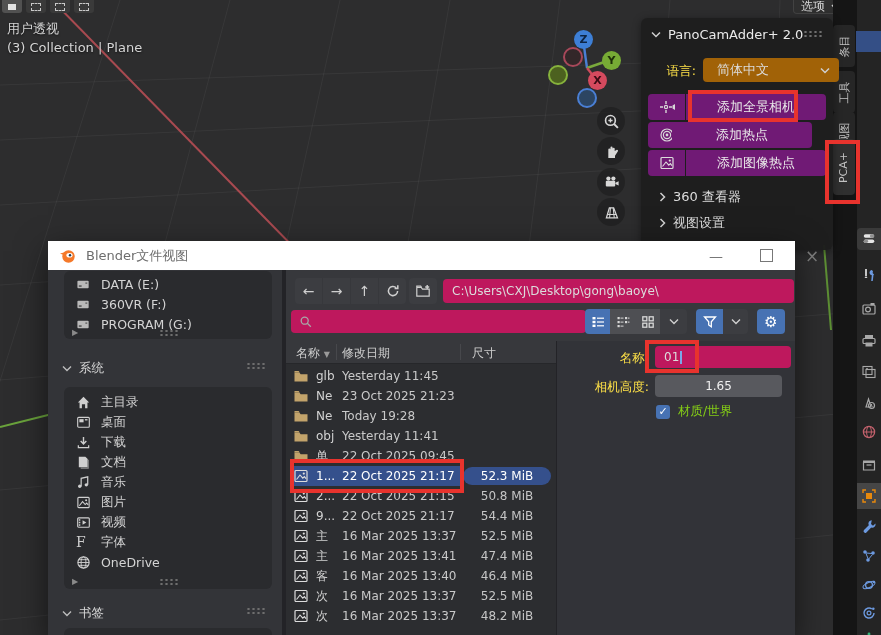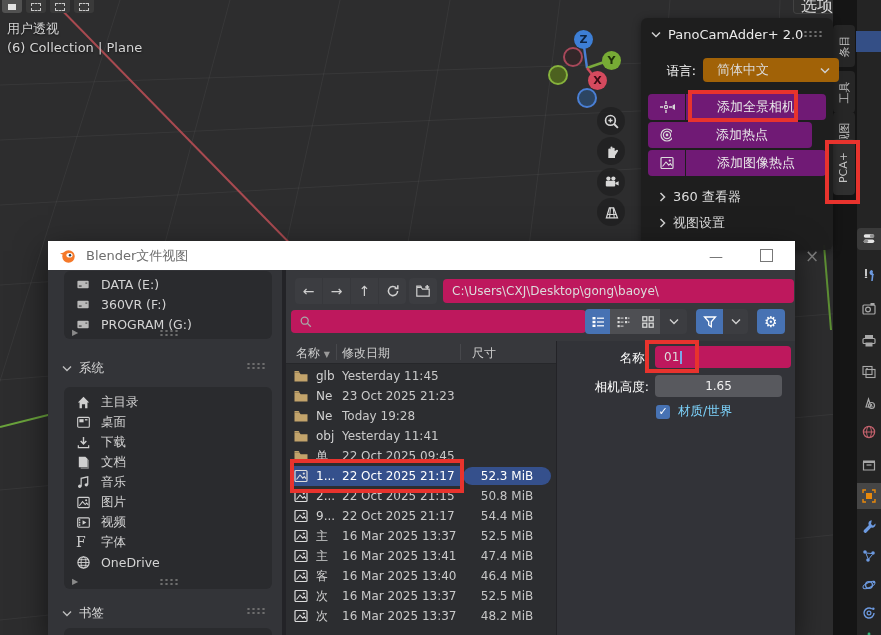--- a/index.html
+++ b/index.html
@@ -10,21 +10,21 @@
   svg{display:block;}
   
   #vp-bg{left:0;top:0;width:881px;height:635px;background:#2d2d2e;}
   .vp-txt{color:#d6d6d6;text-shadow:0 1px 2px rgba(0,0,0,.6);font-size:13px;white-space:nowrap;}
   .seltool{width:20px;height:13px;background:#3a3a3a;border-radius:0 0 3px 3px;
     display:flex;align-items:center;justify-content:center;}
   .seltool.first{background:#515151;}
   .seltool .dsq{width:8px;height:6px;border:1px dashed #c9c9c9;}
   .seltool .ssq{width:8px;height:6px;background:#e3e3e3;}
   #options-btn{background:#2f2f2f;border:1px solid #424242;border-top:none;border-radius:0 0 4px 4px;
-    height:13px;display:flex;align-items:center;gap:6px;padding:0 7px;font-size:16px;color:#d8d8d8;}
+    height:13px;display:flex;align-items:center;gap:6px;padding:0 7px;font-size:12px;color:#d8d8d8;}
   .navball{position:absolute;border-radius:50%;display:flex;align-items:center;justify-content:center;
     font-size:11px;font-weight:bold;}
   .vpbtn{position:absolute;width:28px;height:28px;border-radius:50%;background:rgba(33,33,33,.85);
     display:flex;align-items:center;justify-content:center;}
   
   #gutter{left:833px;top:0;width:24px;height:635px;background:#151515;}
   #prop-rail{left:857px;top:0;width:24px;height:635px;background:#242424;}
   .railtab{position:absolute;left:0;width:24px;display:flex;align-items:center;justify-content:center;}
   .railtab.active{background:#464646;}
   .side-tab{position:absolute;left:833px;width:22px;background:#262626;border-radius:4px;
@@ -63,21 +63,21 @@
   .frow .nm{position:absolute;left:30px;width:26px;overflow:hidden;white-space:nowrap;}
   .frow .dt{position:absolute;left:56px;white-space:nowrap;color:#c9c9c9;}
   .frow .sz{position:absolute;right:5px;width:88px;height:18px;display:flex;align-items:center;
     justify-content:center;color:#c6c6c6;}
   .frow.sel::before{content:"";position:absolute;left:6px;right:94px;top:0;bottom:0;
     background:#35508c;border-radius:2px;}
   .frow.sel .nm,.frow.sel .dt{color:#fff;z-index:1;}
   .frow.sel .ic{z-index:1;}
   .frow.sel .sz{background:#35508c;border-radius:9px;color:#fff;}
   .redbox{position:absolute;border:4px solid #e8332d;z-index:50;pointer-events:none;}
-  .plabel{position:absolute;color:#ffffff;font-size:12.5px;text-align:right;white-space:nowrap;}
+  .plabel{position:absolute;color:#fde047;font-size:12.5px;text-align:right;white-space:nowrap;}
   .caret{display:inline-block;width:2px;height:13px;background:#7aa7e8;margin-left:1px;}
   .chk{width:14px;height:14px;background:#4772b3;border-radius:3px;color:#fff;font-size:11px;
     display:flex;align-items:center;justify-content:center;}
 </style>
 </head>
 <body>
 
 <div id="stage">
 
   <div class="abs" id="vp-bg">
@@ -113,21 +113,21 @@
         <span class="dsq"></span>
       </div>
       <div class="seltool">
         <span class="dsq"></span>
       </div>
       <div class="seltool">
         <span class="dsq"></span>
       </div>
     </div>
   <div class="abs vp-txt" style="left:7px;top:20px;">用户透视</div>
-  <div class="abs vp-txt" style="left:7px;top:40px;">(6) Collection | Plane</div>
+  <div class="abs vp-txt" style="left:7px;top:40px;">(3) Collection | Plane</div>
   <div class="abs" id="options-btn" style="left:793px;top:0;">
     <span>选项</span>
     <span>
         <svg width="9" height="6">
           <polyline points="1,1 4.5,5 8,1" fill="none" stroke="#cfcfcf" stroke-width="1.4"></polyline>
         </svg>
       </span>
   </div>
 
   <div class="abs" style="left:540px;top:25px;width:90px;height:85px;">
@@ -830,21 +830,21 @@
         <div class="field" style="position:absolute;left:98px;top:5px;width:127px;height:22px;padding-left:9px;">
           <span>01</span>
             <span class="caret"></span>
         </div>
         <div class="plabel" style="left:20px;top:38px;width:72px;">相机高度:</div>
         <div style="position:absolute;left:98px;top:34px;width:127px;height:22px;background:#58595e;border-radius:4px;display:flex;align-items:center;justify-content:center;color:#f0f0f0;font-size:12px;">
             <span>1.65</span>
           </div>
         <div style="position:absolute;left:99px;top:62px;display:flex;align-items:center;gap:8px;">
           <span class="chk">✓</span>
-          <span style="color:#7dd3fc;font-size:12.5px;">材质/世界</span>
+          <span style="color:#84cc16;font-size:12.5px;">材质/世界</span>
         </div>
       </div>
     </div>
   </div>
 
   <div class="redbox" style="left:688px;top:90px;width:102px;height:24px;"></div>
   <div class="redbox" style="left:825px;top:140px;width:27px;height:56px;"></div>
   <div class="redbox" style="left:290px;top:459px;width:166px;height:26px;"></div>
   <div class="redbox" style="left:645px;top:340px;width:46px;height:25px;"></div>
 </div>

